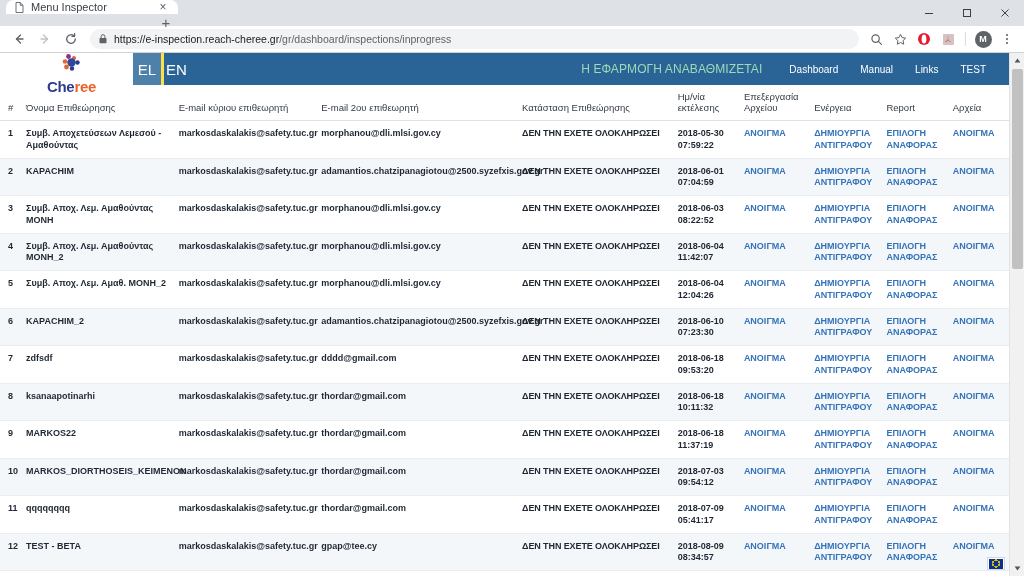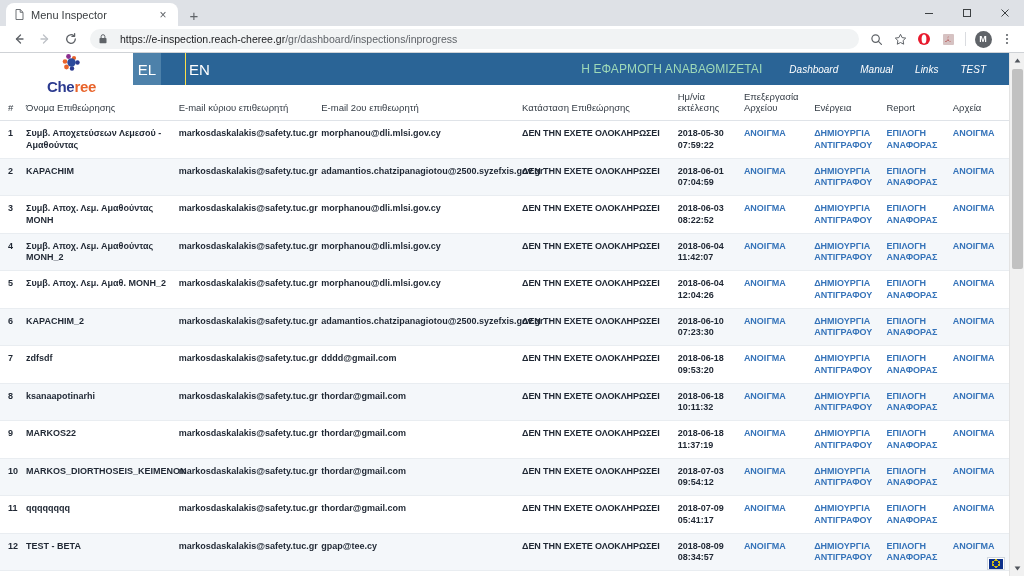--- a/index.html
+++ b/index.html
@@ -9,21 +9,21 @@
     font-family: "Liberation Sans", sans-serif;
     background: #ffffff;
   }
 
   
   .browser-window { width: 1024px; height: 576px; display: flex; flex-direction: column; background:#dee1e6; }
 
   .titlebar {
     height: 26px; background:#dee1e6; display:flex; align-items:flex-end; position:relative; flex:0 0 26px;
   }
-  .tabstrip { display:flex; align-items:flex-end; height:26px; padding-left:6px; }
+  .tabstrip { display:flex; align-items:flex-end; height:26px; padding-left:6px;flex-direction:column; }
   .tab {
     height:23px; width:172px; background:#ffffff; border-radius:8px 8px 0 0;
     display:flex; align-items:center; padding:0 8px; gap:6px; font-size:11px; color:#3c4043;
     position:relative;
   }
   .tab-favicon { width:11px; height:11px; flex:0 0 11px; position:relative; }
   .tab-favicon svg { display:block; }
   .tab-title { flex:1; white-space:nowrap; overflow:hidden; text-overflow:ellipsis; font-size:11px; color:#3c4043; }
   .tab-close { width:14px; height:14px; flex:0 0 14px; display:flex; align-items:center; justify-content:center;
                font-size:12px; color:#5f6368; line-height:1; }
@@ -37,21 +37,21 @@
 
   
   .toolbar {
     height:27px; flex:0 0 27px; background:#ffffff; display:flex; align-items:center; gap:0; padding:0 6px;
     border-bottom:1px solid #cfd2d6;
   }
   .navbtn { width:26px; height:24px; display:flex; align-items:center; justify-content:center; color:#5f6368; }
   .navbtn.disabled { color:#bdc1c6; }
   .omnibox {
     flex:1; height:20px; background:#f1f3f4; border-radius:10px; display:flex; align-items:center;
-    padding:0 9px; gap:12px; margin:0 6px; min-width:0;
+    padding:0 9px; gap:6px; margin:0 6px; min-width:0;
   }
   .lock-icon { flex:0 0 9px; display:flex; align-items:center; color:#5f6368; }
   .url { font-size:10.5px; color:#202124; white-space:nowrap; overflow:hidden; }
   .url .host { color:#202124; }
   .url .path { color:#5f6368; }
   .tb-icons { display:flex; align-items:center; gap:2px; }
   .tbi { width:22px; height:22px; display:flex; align-items:center; justify-content:center; color:#5f6368; }
   .tb-sep { width:1px; height:14px; background:#dadce0; margin:0 4px; }
   .avatar-btn {
     width:17px; height:17px; border-radius:50%; background:#5f6368; color:#ffffff;
@@ -66,24 +66,24 @@
   .sitenav { height:32px; display:flex; align-items:stretch; background:#2a6496; }
   .brand {
     width:133px; background:#ffffff; display:flex; align-items:center; gap:3px; padding-left:10px;flex-direction:column;
   }
   .brand-logo { width:22px; height:20px; position:relative; flex:0 0 22px; }
   .brand-text { font-size:15px; font-weight:bold; letter-spacing:-0.3px; }
   .brand-text .c1 { color:#2b3a8f; }
   .brand-text .c2 { color:#e8632a; }
   .lang { width:28px; display:flex; align-items:center; justify-content:center; font-size:15px; color:#ffffff; }
   .lang.active { background:#4d81aa; }
-  .lang.sep { border-left:1px solid #fde047;margin-left:24px; }
+  .lang.sep { border-left:3px solid #fde047; }
   .nav-spacer { flex:1; }
   .nav-notice { display:flex; align-items:center; font-size:12px; color:#9ed9b8; padding-right:16px; letter-spacing:0.1px; }
-  .nav-links { display:flex; align-items:stretch; padding-right:12px;font-style:italic; }
+  .nav-links { display:flex; align-items:stretch; padding-right:12px; }
   .nav-link { display:flex; align-items:center; padding:0 11px; font-size:10px; color:#ffffff; }
 
   
   .table-wrap { padding:0; background:#ffffff; }
   table.insp { width:1009px; border-collapse:collapse; table-layout:fixed; }
   table.insp th {
     font-size:9.5px; font-weight:normal; color:#333b44; text-align:left;
     padding:6px 4px 7px 4px; vertical-align:bottom; border-bottom:1px solid #dfe3e8;
     line-height:1.18;
   }

